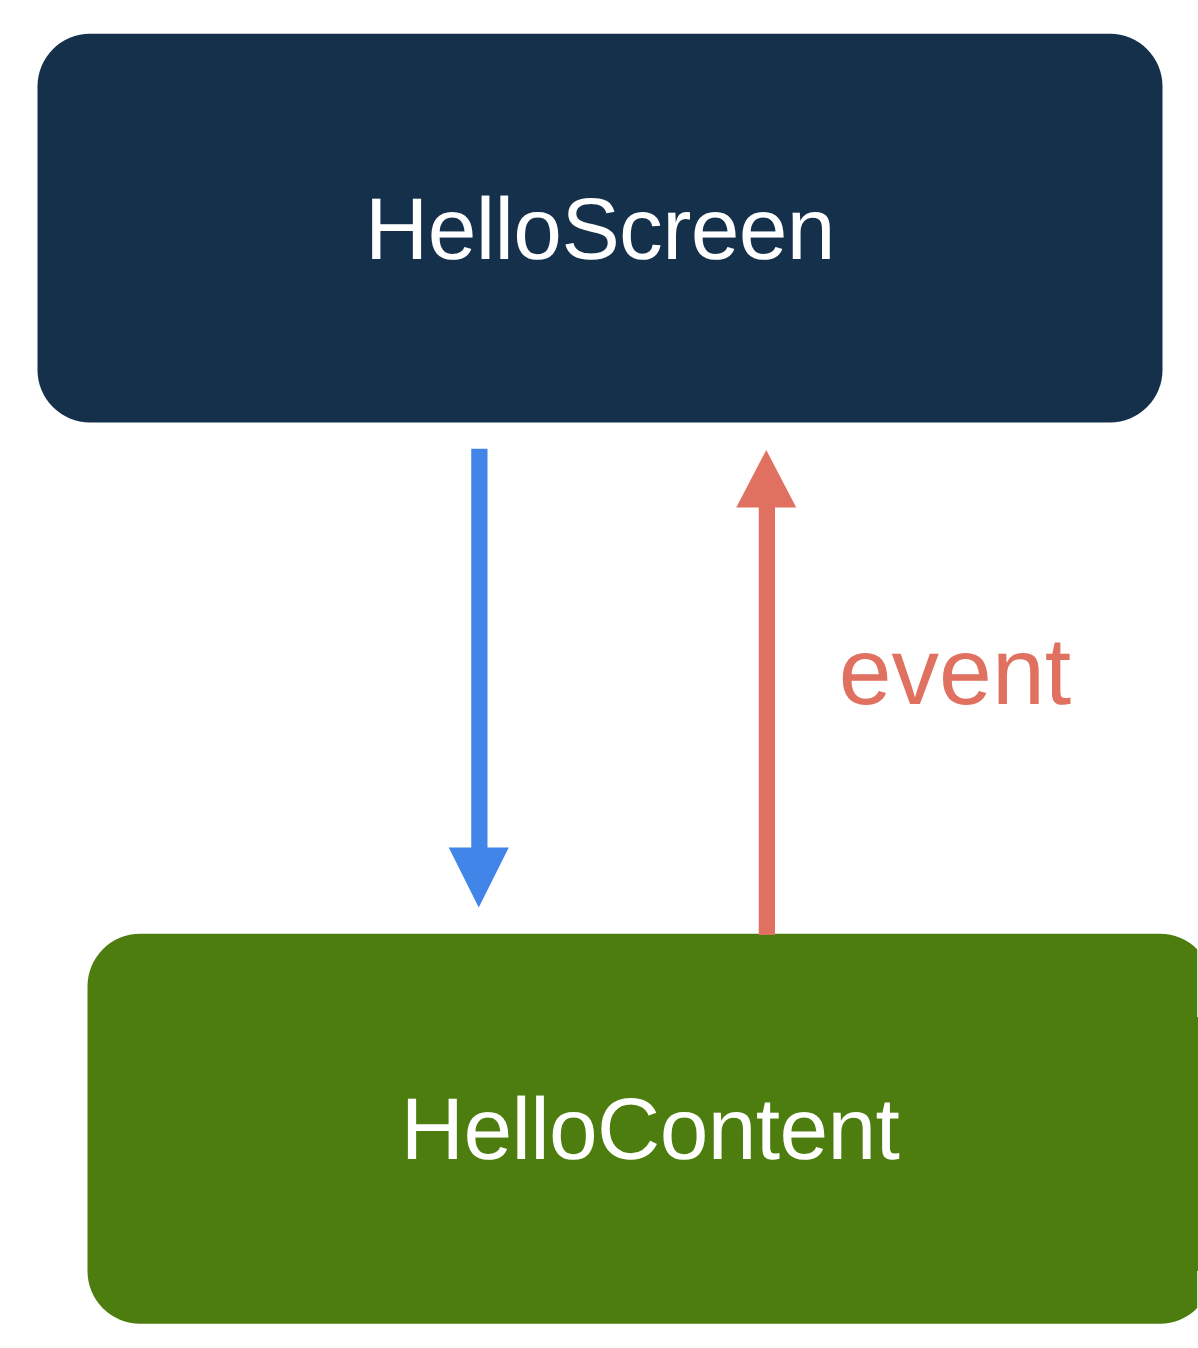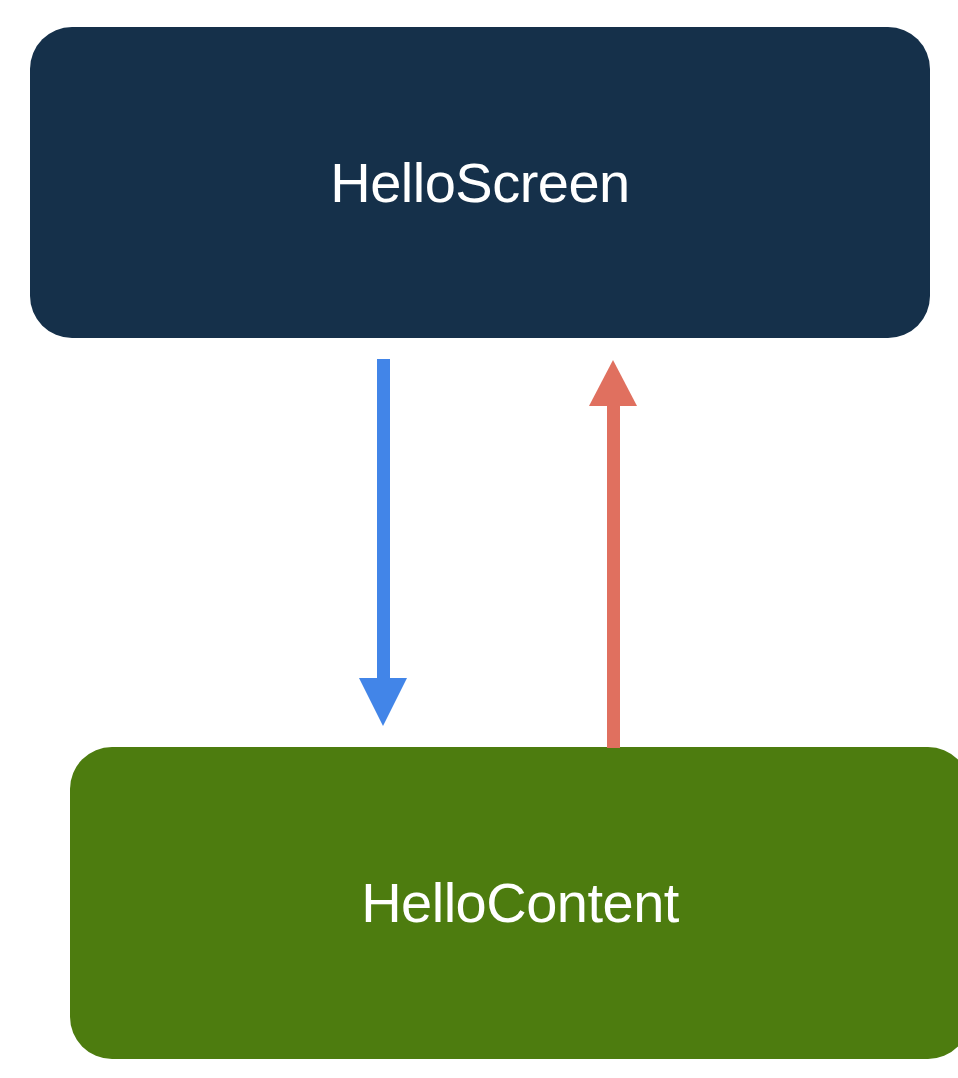--- a/index.html
+++ b/index.html
@@ -35,21 +35,21 @@
     top: 27px;
     height: 311px;
   }
   #node-hello-content {
     top: 747px;
     height: 312px;
   }
   .node-label {
     color: #ffffff;
     font-family: "Liberation Sans", sans-serif;
-    font-size: 56px;
+    font-size: 70px;
     font-weight: 400;
     letter-spacing: -0.5px;
     line-height: 1;
     white-space: nowrap;
     user-select: none;
   }
 
   
   #arrow-layer {
     position: absolute;
@@ -101,14 +101,15 @@
       <polygon id="state-arrow-head" points="359,678 407,678 383,726" fill="#4285e8"></polygon>
     </g>
 
     <g>
       <rect id="event-arrow-shaft" x="607" y="404" width="13" height="344" fill="#e0705f"></rect>
       <polygon id="event-arrow-head" points="613,360 637,406 589,406" fill="#e0705f"></polygon>
     </g>
   </svg>
 
 
+  <div class="edge-label" id="edge-label-event" style="color: rgb(224, 112, 95);">event</div>
 
 </div>
 
 </body></html>

